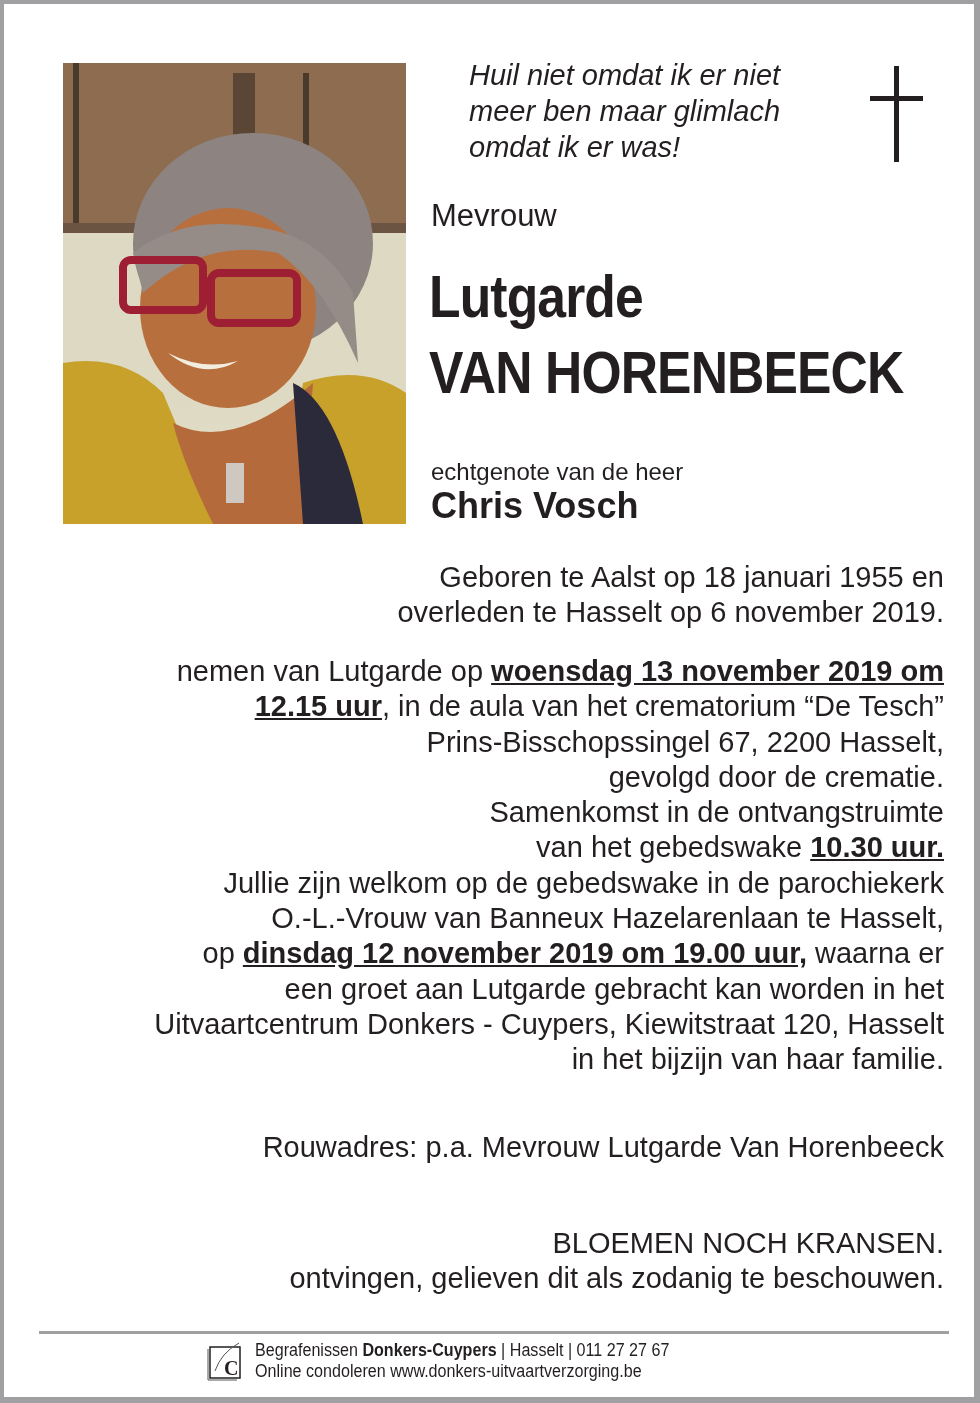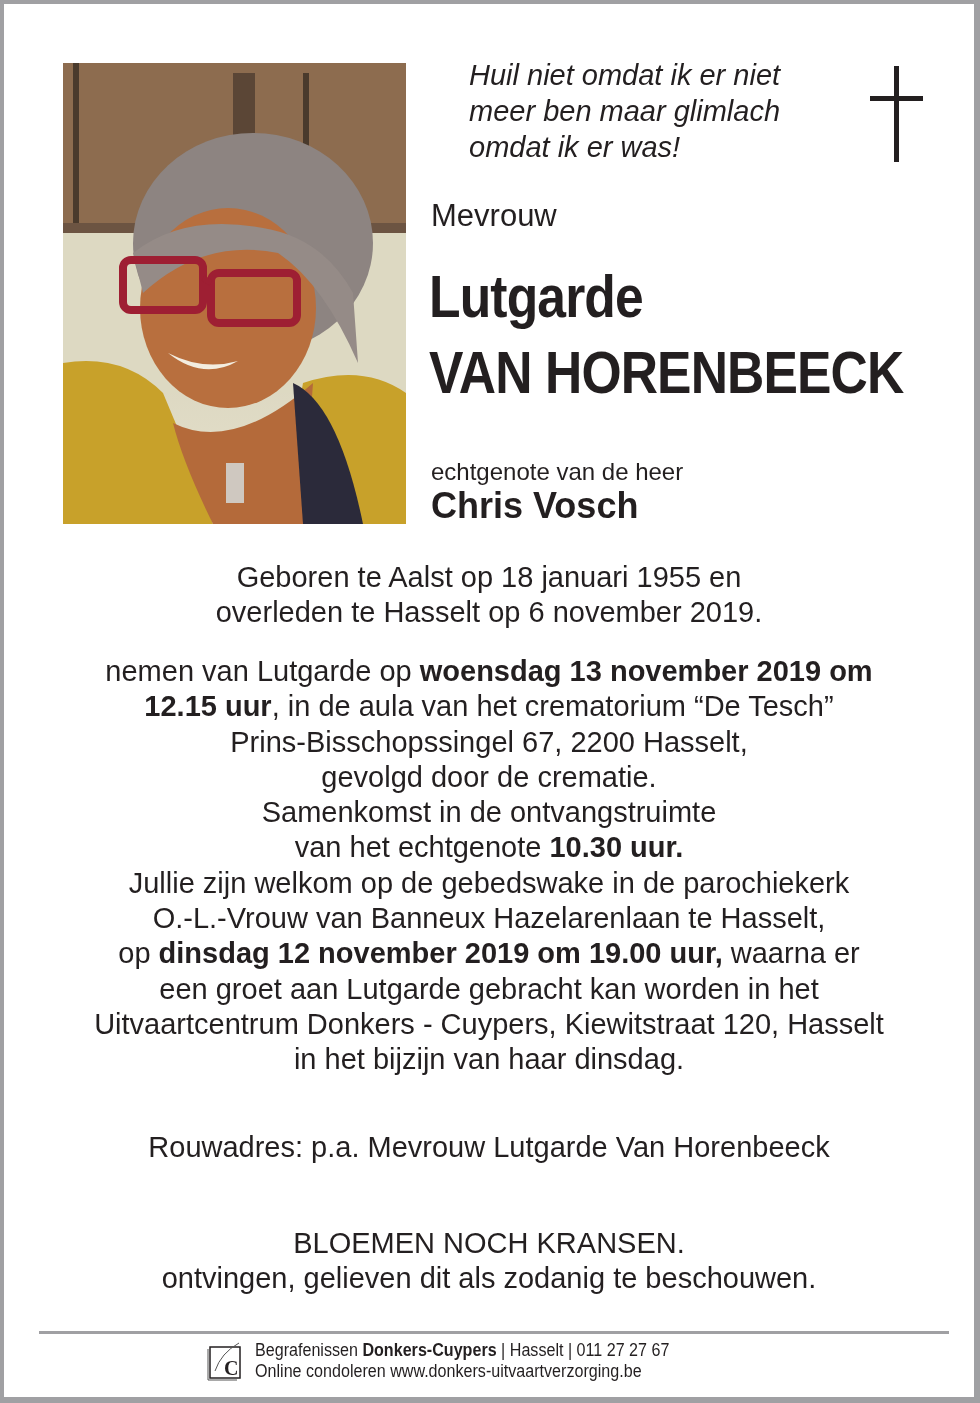--- a/index.html
+++ b/index.html
@@ -34,24 +34,24 @@
   }
   .name-first { top: 262px; }
   .name-last { top: 338px; }
   .spouse-label {
     position: absolute; left: 427px; top: 451px; font-size: 24px; line-height: 34px;
   }
   .spouse-name {
     position: absolute; left: 427px; top: 485px; font-size: 36px; line-height: 34px; font-weight: bold;
   }
   .body-text {
-    position: absolute; left: 30px; width: 910px; text-align: center;
+    position: absolute; left: 30px; width: 910px; text-align: right;
     font-size: 29px; line-height: 35.3px; white-space: nowrap;
   }
-  .body-text b { font-weight: bold; }
+  .body-text b { font-weight: bold; text-decoration: underline; }
   .divider {
     position: absolute; left: 35px; top: 1327px; width: 910px; height: 3px; background: #a0a0a3;
   }
   .footer {
     position: absolute; left: 203px; top: 1336px; width: 560px; height: 46px;
   }
   .footer-logo { position: absolute; left: 0; top: 1px; width: 36px; height: 40px; }
   .footer-line1, .footer-line2 {
     position: absolute; left: 48px; font-size: 17.5px; line-height: 21px; white-space: nowrap;
     transform: scaleX(0.92); transform-origin: left top;
@@ -109,27 +109,27 @@
     <div>Geboren te Aalst op 18 januari 1955 en</div>
     <div>overleden te Hasselt op 6 november 2019.</div>
   </div>
 
   <div class="body-text" style="top:650px;">
     <div><span>nemen van Lutgarde op </span><b>woensdag 13 november 2019 om</b></div>
     <div><b>12.15 uur</b><span>, in de aula van het crematorium “De Tesch”</span></div>
     <div>Prins-Bisschopssingel 67, 2200 Hasselt,</div>
     <div>gevolgd door de crematie.</div>
     <div>Samenkomst in de ontvangstruimte</div>
-    <div><span>van het echtgenote </span><b>10.30 uur.</b></div>
+    <div><span>van het gebedswake </span><b>10.30 uur.</b></div>
     <div>Jullie zijn welkom op de gebedswake in de parochiekerk</div>
     <div>O.-L.-Vrouw van Banneux Hazelarenlaan te Hasselt,</div>
     <div><span>op </span><b>dinsdag 12 november 2019 om 19.00 uur,</b><span> waarna er</span></div>
     <div>een groet aan Lutgarde gebracht kan worden in het</div>
     <div>Uitvaartcentrum Donkers - Cuypers, Kiewitstraat 120, Hasselt</div>
-    <div>in het bijzijn van haar dinsdag.</div>
+    <div>in het bijzijn van haar familie.</div>
   </div>
 
   <div class="body-text" style="top:1126px;">
     <div>Rouwadres: p.a. Mevrouw Lutgarde Van Horenbeeck</div>
   </div>
 
   <div class="body-text" style="top:1222px;">
     <div>BLOEMEN NOCH KRANSEN.</div>
     <div>ontvingen, gelieven dit als zodanig te beschouwen.</div>
   </div>

